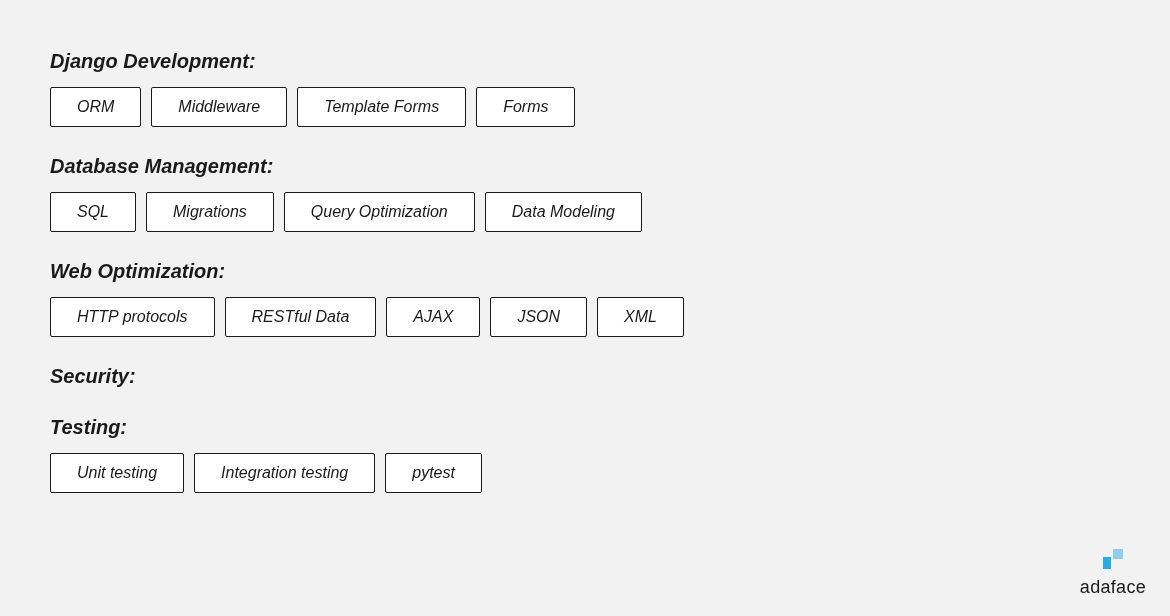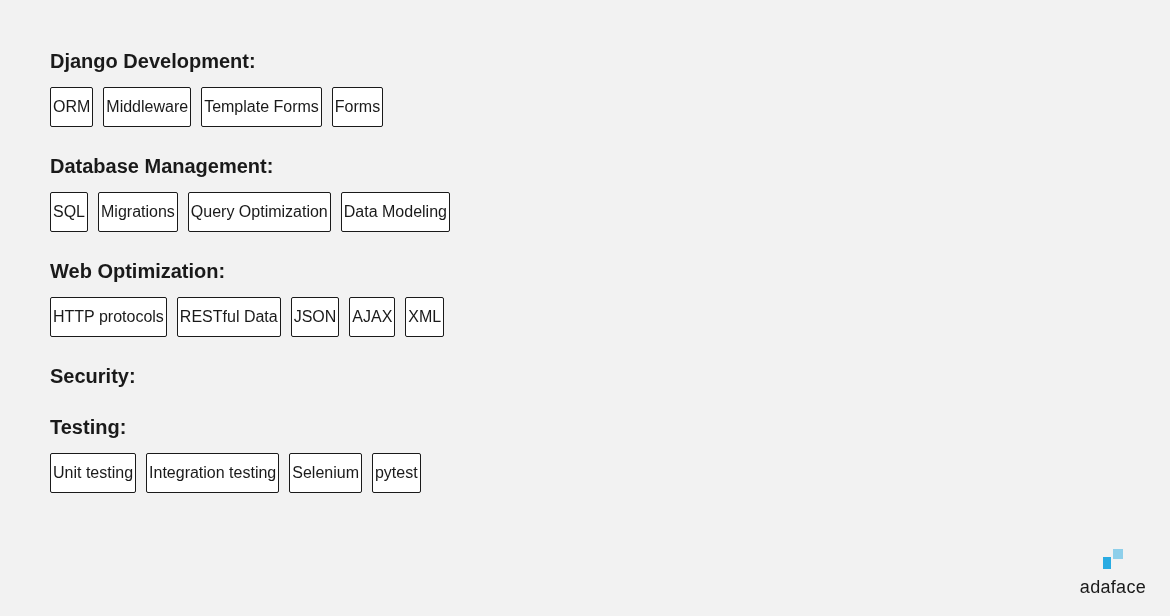--- a/index.html
+++ b/index.html
@@ -16,38 +16,39 @@
       position: relative;
       overflow: hidden;
     }
 
     .content {
       padding: 50px 50px 40px 50px;
     }
 
     .section {
       margin-bottom: 28px;
+      font-style: italic;
     }
 
     .section-title {
       font-size: 20px;
       font-weight: 700;
       color: #1a1a1a;
       margin-bottom: 14px;
     }
 
     .tags {
       display: flex;
       flex-wrap: wrap;
       gap: 10px;
     }
 
     .tag {
       display: inline-block;
-      padding: 10px 2px;
+      padding: 10px 26px;
       border: 1.5px solid #1a1a1a;
       background-color: #ffffff;
       border-radius: 2px;
       font-size: 16px;
       font-weight: 400;
       color: #1a1a1a;
       white-space: nowrap;
     }
 
     .branding {
@@ -92,34 +93,33 @@
         <span class="tag">Migrations</span>
         <span class="tag">Query Optimization</span>
         <span class="tag">Data Modeling</span>
       </div>
     </div>
     <div class="section">
       <div class="section-title">Web Optimization:</div>
       <div class="tags">
         <span class="tag">HTTP protocols</span>
         <span class="tag">RESTful Data</span>
+        <span class="tag">AJAX</span>
         <span class="tag">JSON</span>
-        <span class="tag">AJAX</span>
         <span class="tag">XML</span>
       </div>
     </div>
     <div class="section">
       <div class="section-title">Security:</div>
     </div>
     <div class="section">
       <div class="section-title">Testing:</div>
       <div class="tags">
         <span class="tag">Unit testing</span>
         <span class="tag">Integration testing</span>
-        <span class="tag">Selenium</span>
         <span class="tag">pytest</span>
       </div>
     </div>
   </div>
 
 <div class="branding">
   <svg class="branding-icon" viewBox="0 0 20 20" xmlns="http://www.w3.org/2000/svg">
     <rect x="0" y="8" width="8" height="12" fill="#29abe2"></rect>
     <rect x="10" y="0" width="10" height="10" fill="#29abe2" opacity="0.5"></rect>
   </svg>

